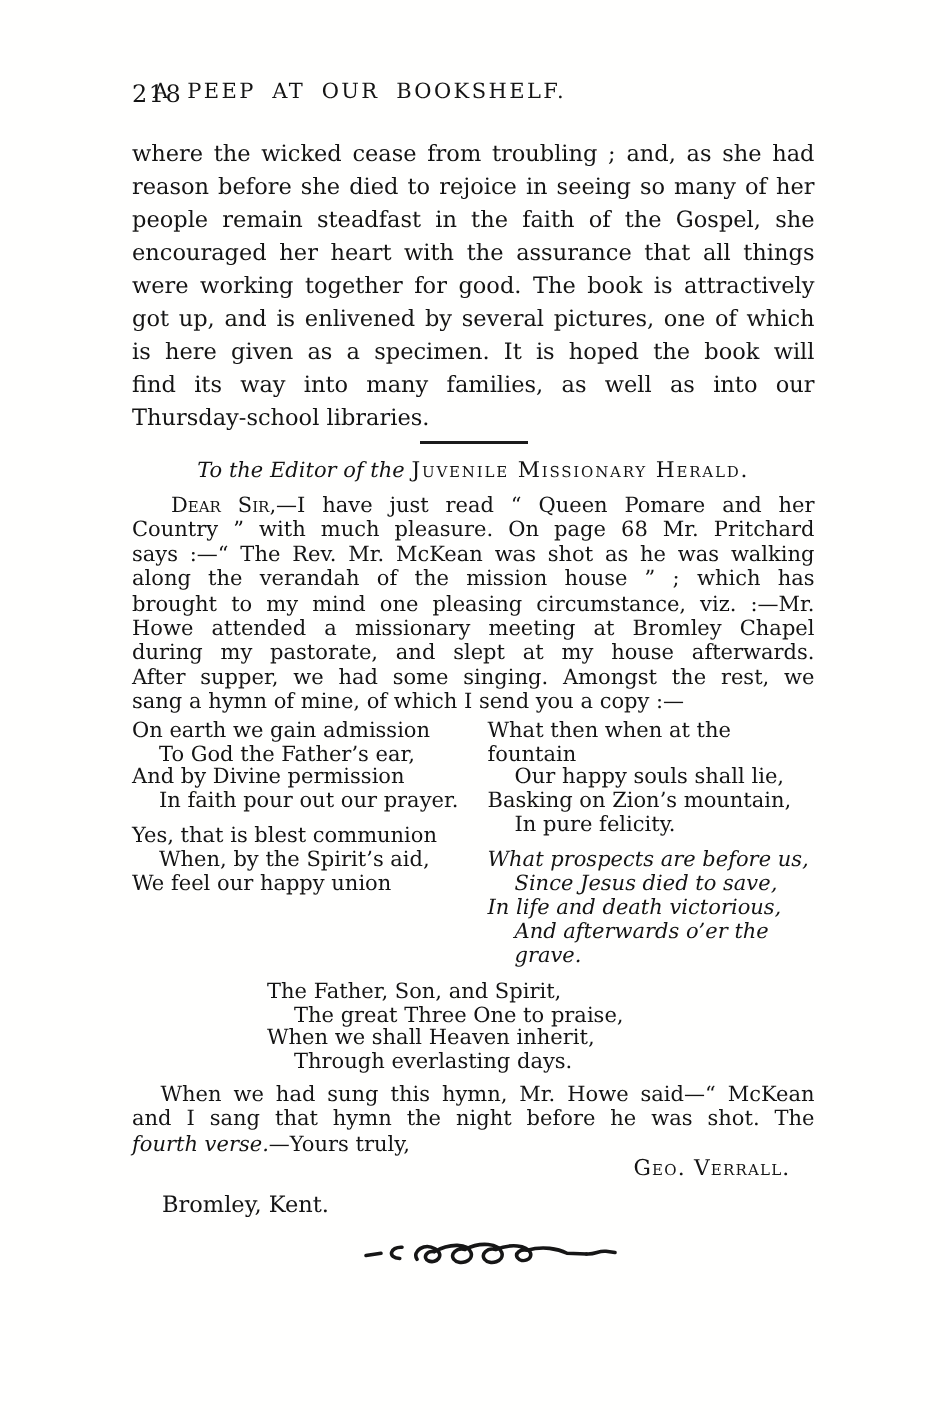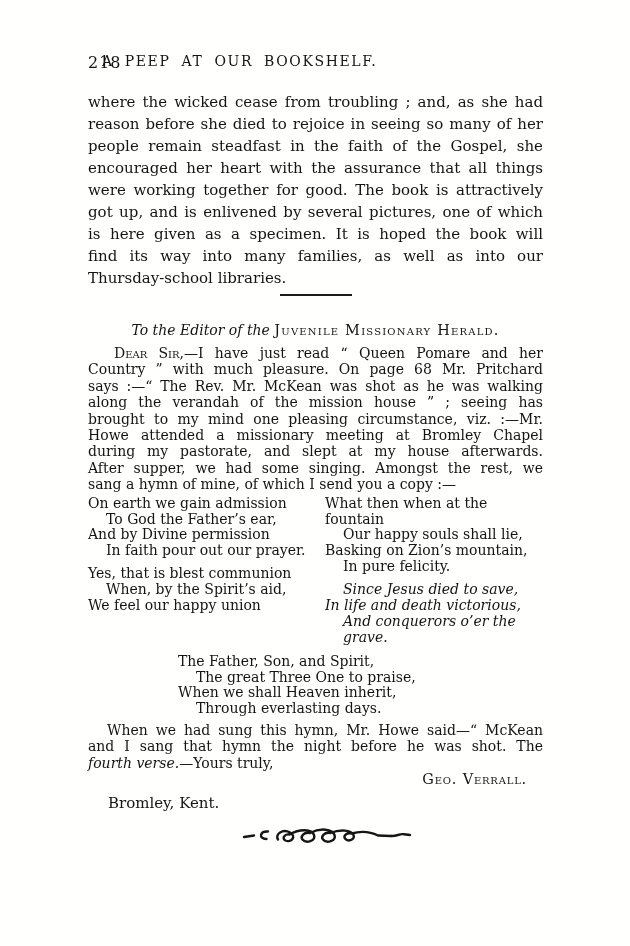--- a/index.html
+++ b/index.html
@@ -16,21 +16,21 @@
   .pagenum{position:absolute;left:0;top:0;font-size:16px;letter-spacing:1px;}
   .rtitle{font-size:14px;letter-spacing:1.6px;word-spacing:5px;padding-left:14px;}
 
   
   .review{margin-top:20px;font-size:15px;line-height:22px;}
   .jl{text-align:justify;text-align-last:justify;}
 
   .rule{width:72px;height:2px;background:#1b1b1b;margin:5px auto 0 auto;}
 
   
-  .lheading{margin-top:26px;text-align:center;font-size:14px;white-space:nowrap;}
+  .lheading{margin-top:10px;text-align:center;font-size:14px;white-space:nowrap;}
   .it{font-style:italic;}
   .sc{font-variant:small-caps;}
   .journal{letter-spacing:1.2px;font-size:14.5px;}
 
   
   .letter{margin-top:7px;font-size:14px;line-height:16.4px;}
   .ti26{text-indent:26px;}
   .ti19{text-indent:19px;}
 
   
@@ -80,21 +80,21 @@
     <div class="lheading">
       <span class="it">To the Editor of the </span><span class="sc journal">Juvenile Missionary Herald.</span>
     </div>
 
     <div class="letter">
       <div class="jl ti26">
         <span class="sc">Dear Sir,</span><span>—I have just read “ Queen Pomare and her</span>
       </div>
       <div class="jl">Country ” with much pleasure.  On page 68 Mr. Pritchard</div>
       <div class="jl">says :—“ The Rev. Mr. McKean was shot as he was walking</div>
-      <div class="jl">along the verandah of the mission house ” ; seeing has</div>
+      <div class="jl">along the verandah of the mission house ” ; which has</div>
       <div class="jl">brought to my mind one pleasing circumstance, viz. :—Mr.</div>
       <div class="jl">Howe attended a missionary meeting at Bromley Chapel</div>
       <div class="jl">during my pastorate, and slept at my house afterwards.</div>
       <div class="jl">After supper, we had some singing.  Amongst the rest, we</div>
       <div>sang a hymn of mine, of which I send you a copy :—</div>
     </div>
 
     <div class="hymn">
       <div class="hymnrow">
         <div class="hcol1">
@@ -111,23 +111,24 @@
           </div>
         </div>
         <div class="hcol2">
           <div class="stanza">
             <div>What then when at the fountain</div>
             <div class="ind">Our happy souls shall lie,</div>
             <div>Basking on Zion’s mountain,</div>
             <div class="ind">In pure felicity.</div>
           </div>
           <div class="stanza s4">
+            <div>What prospects are before us,</div>
             <div class="ind">Since Jesus died to save,</div>
             <div>In life and death victorious,</div>
-            <div class="ind">And conquerors o’er the grave.</div>
+            <div class="ind">And afterwards o’er the grave.</div>
           </div>
         </div>
       </div>
       <div class="dox">
         <div>The Father, Son, and Spirit,</div>
         <div class="ind">The great Three One to praise,</div>
         <div>When we shall Heaven inherit,</div>
         <div class="ind">Through everlasting days.</div>
       </div>
     </div>

